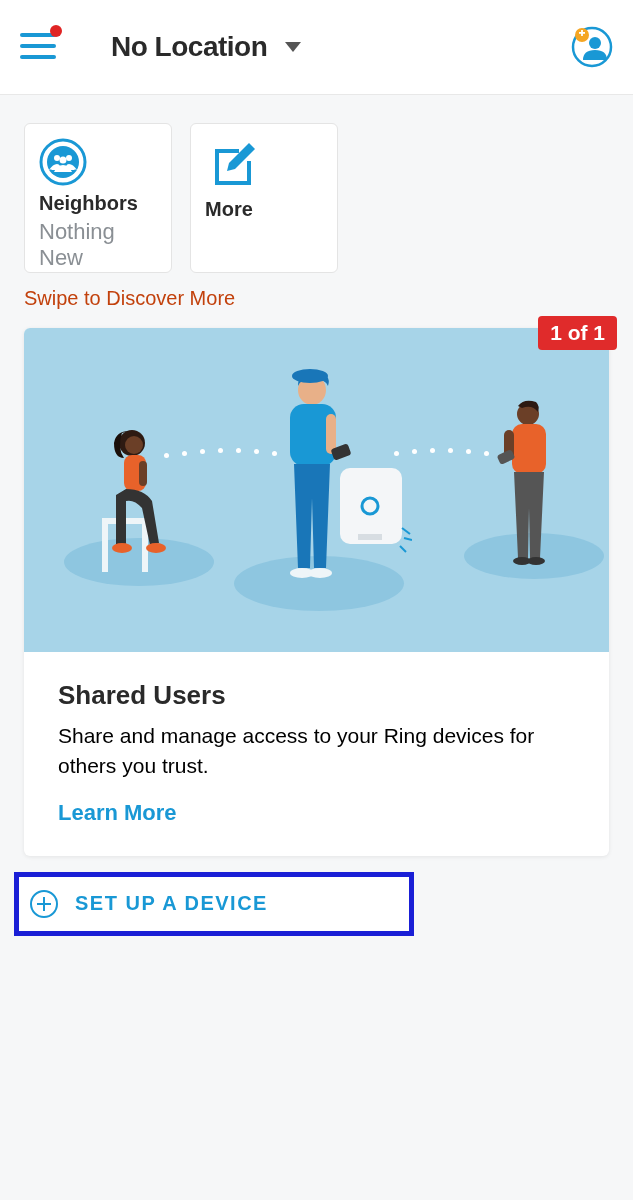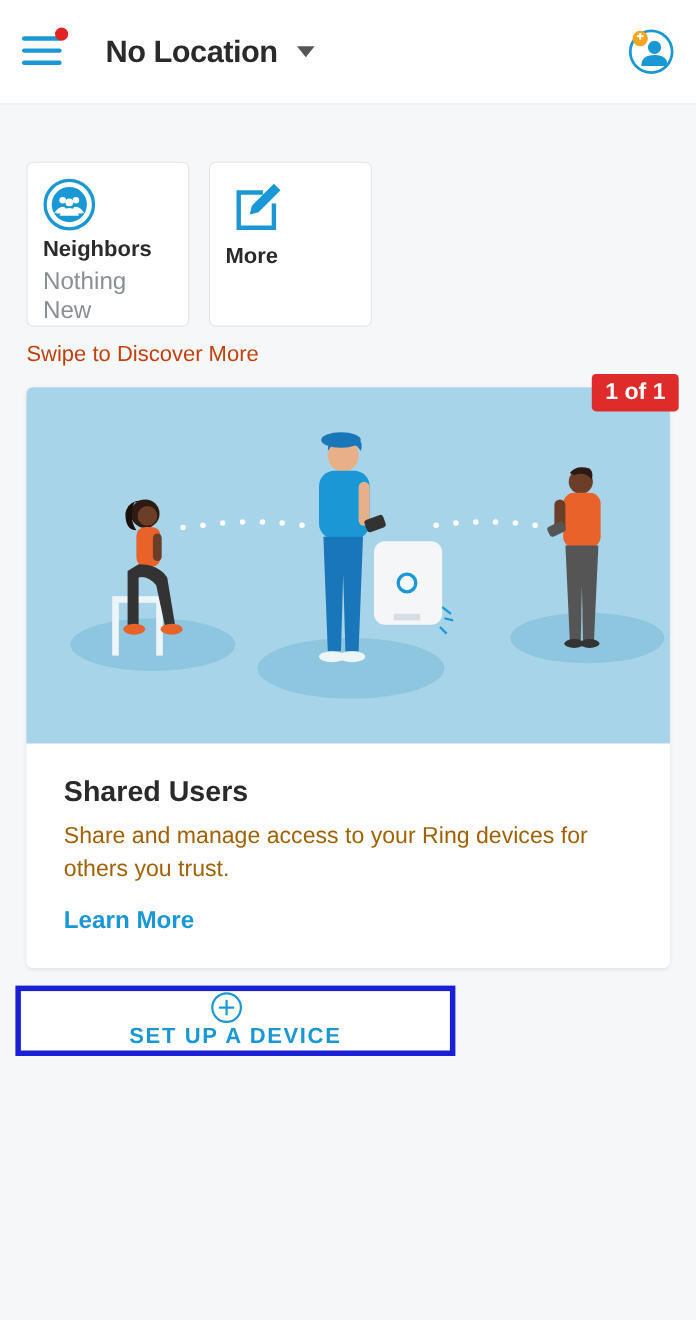--- a/index.html
+++ b/index.html
@@ -45,20 +45,21 @@
   .location-sel {
     display: flex;
     align-items: center;
     cursor: pointer;
   }
   .location-title {
     font-size: 28px;
     font-weight: 700;
     color: #2a2a2a;
     letter-spacing: -0.5px;
+    margin-left: 15px;
   }
   .chevron {
     margin-left: 18px;
     width: 0;
     height: 0;
     border-left: 8px solid transparent;
     border-right: 8px solid transparent;
     border-top: 10px solid #555;
   }
   .add-user-btn {
@@ -77,21 +78,20 @@
   .tile {
     width: 148px;
     height: 150px;
     background: #fff;
     border: 1px solid #e4e4e4;
     border-radius: 6px;
     padding: 14px;
     display: flex;
     flex-direction: column;
     cursor: pointer;
-    margin-top: 24px;
   }
   .tile .icon-wrap {
     height: 54px;
     display: flex;
     align-items: center;
   }
   .tile .tile-title {
     font-size: 20px;
     font-weight: 600;
     color: #2a2a2a;
@@ -138,21 +138,21 @@
   .card-body {
     padding: 28px 34px 30px 34px;
   }
   .card-title {
     font-size: 26px;
     font-weight: 700;
     color: #2a2a2a;
   }
   .card-desc {
     font-size: 21px;
-    color: #a16207;
+    color: #000000;
     line-height: 1.45;
     margin-top: 10px;
   }
   .card-link {
     font-size: 22px;
     font-weight: 600;
     color: #1998d5;
     margin-top: 18px;
     display: inline-block;
     cursor: pointer;
@@ -161,21 +161,20 @@
     margin-top: 16px;
     margin-left: -10px;
     border: 5px solid #1a1fd6;
     background: #fff;
     width: 400px;
     height: 64px;
     display: flex;
     align-items: center;
     padding: 0 10px;
     cursor: pointer;
-    flex-direction: column;
   }
   .plus-circle {
     width: 30px;
     height: 30px;
     margin-right: 16px;
     flex-shrink: 0;
   }
   .setup-label {
     font-size: 20px;
     font-weight: 700;

